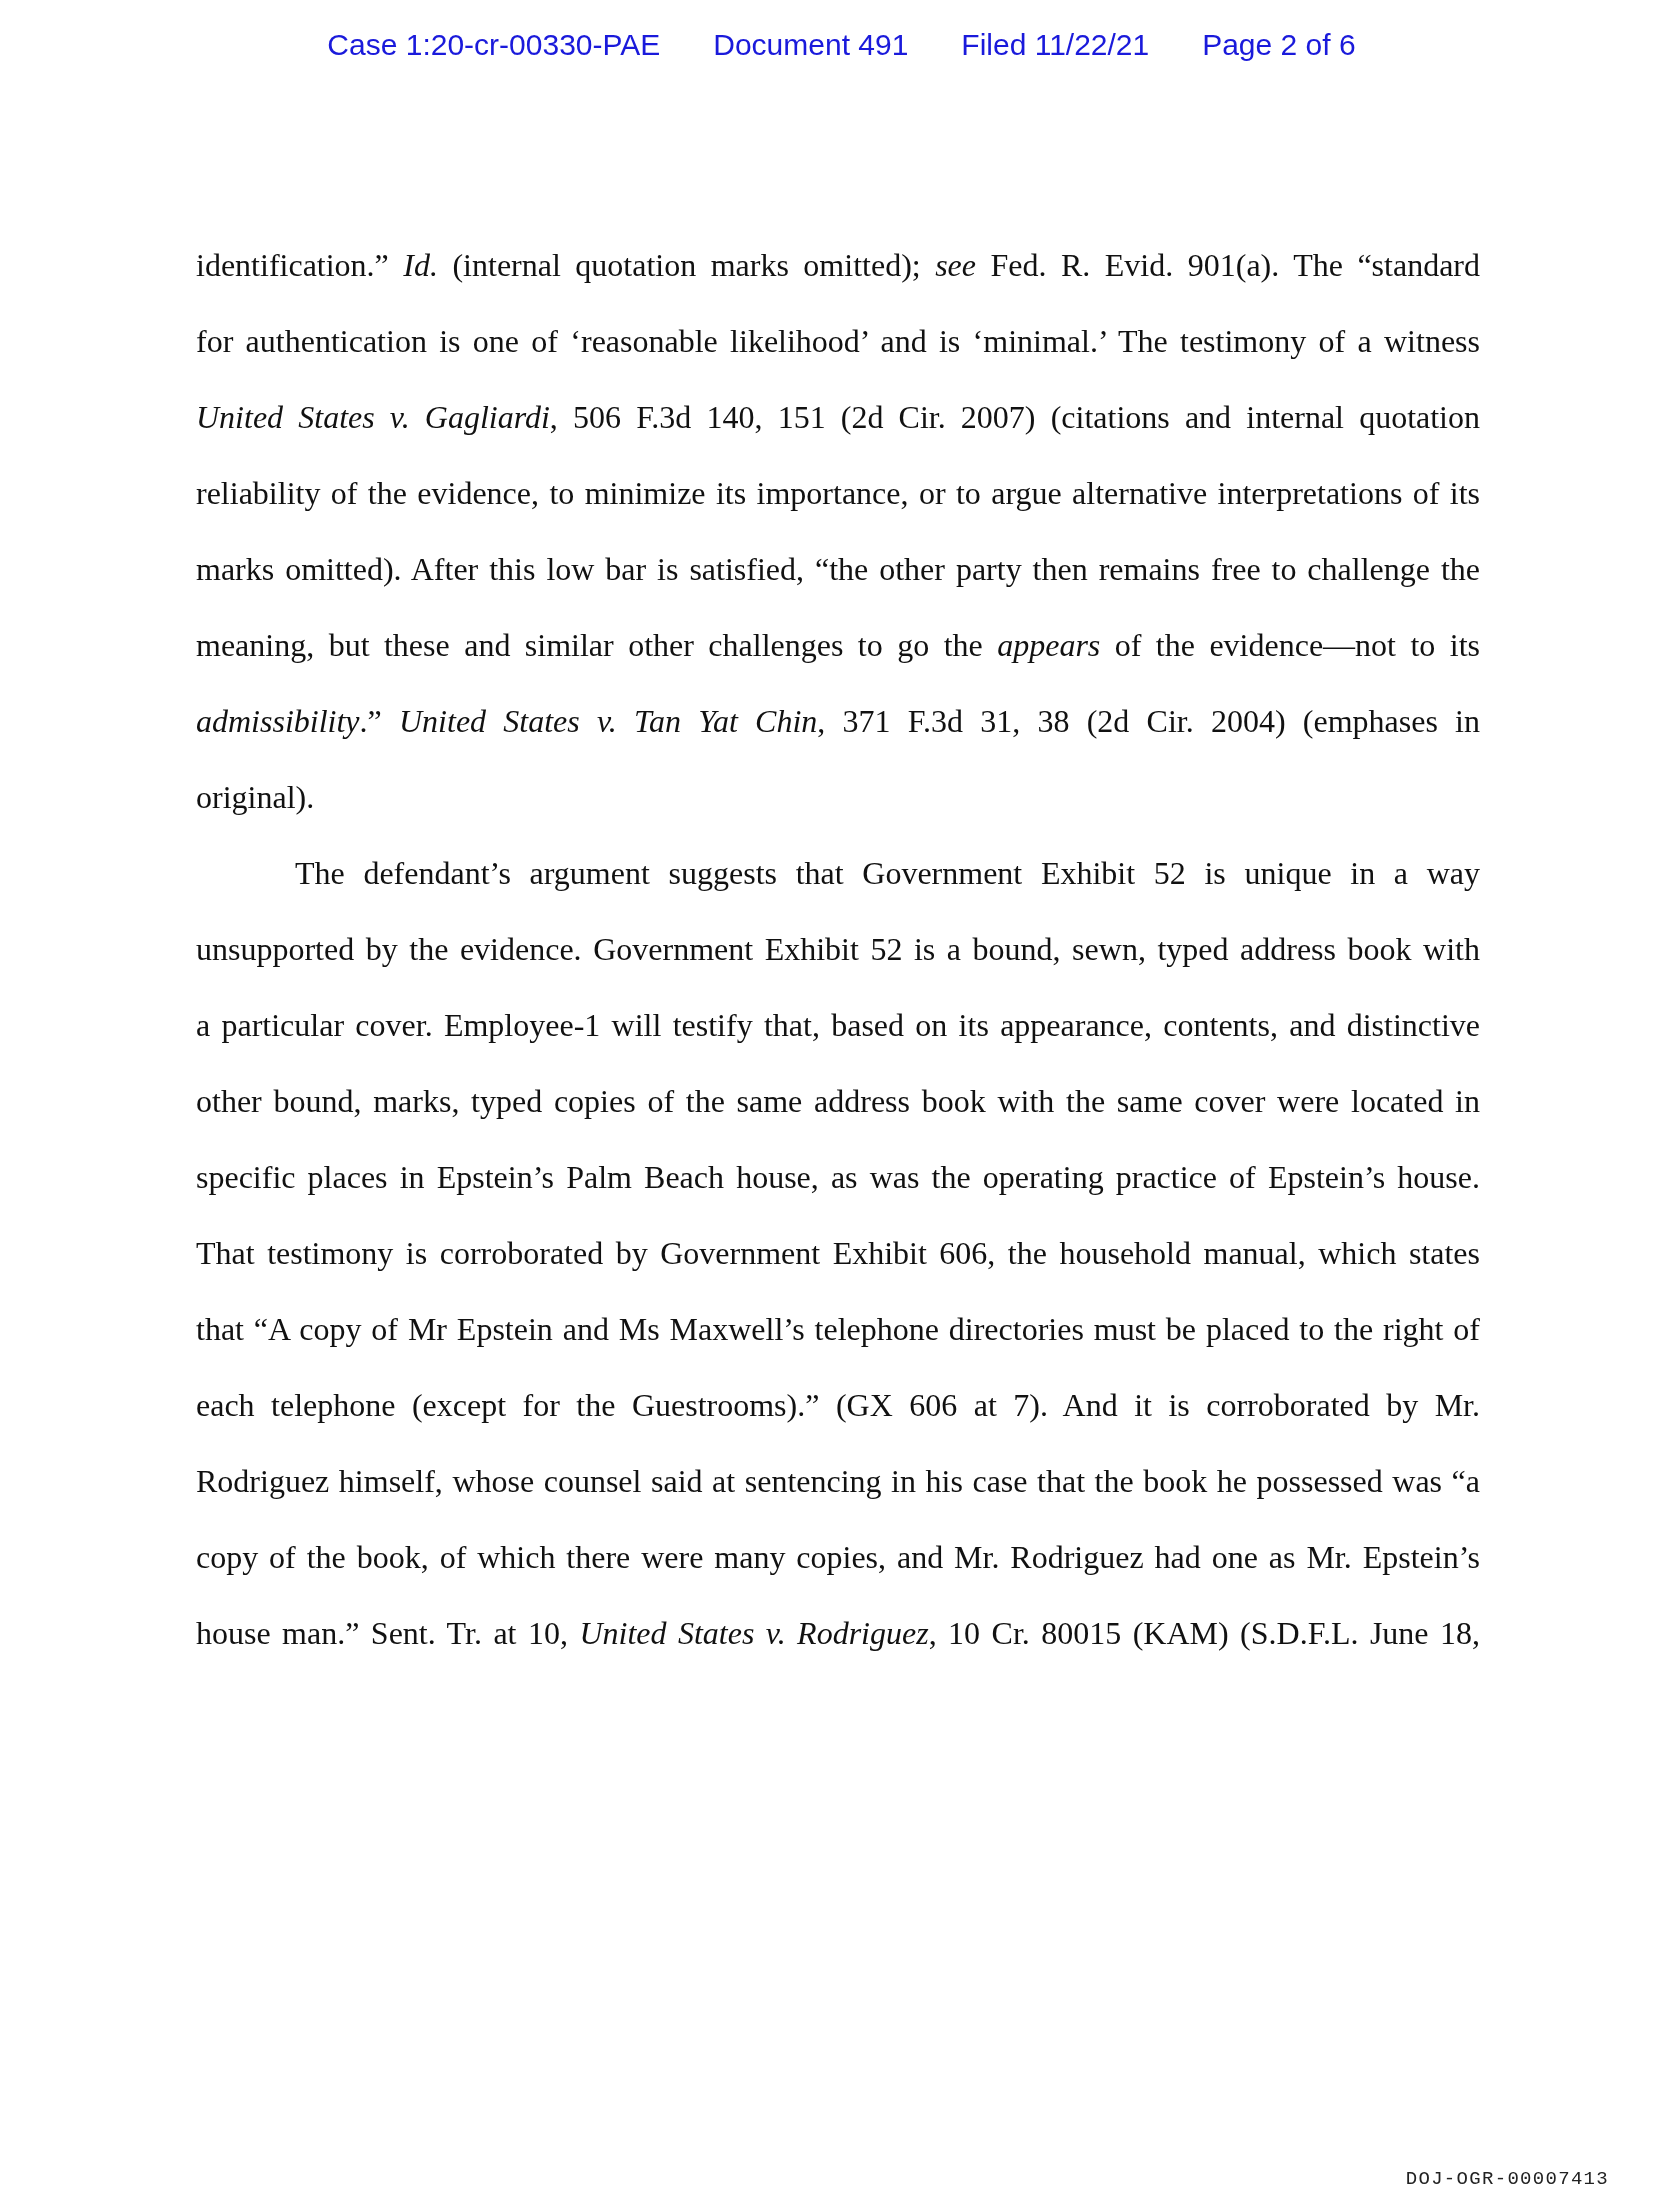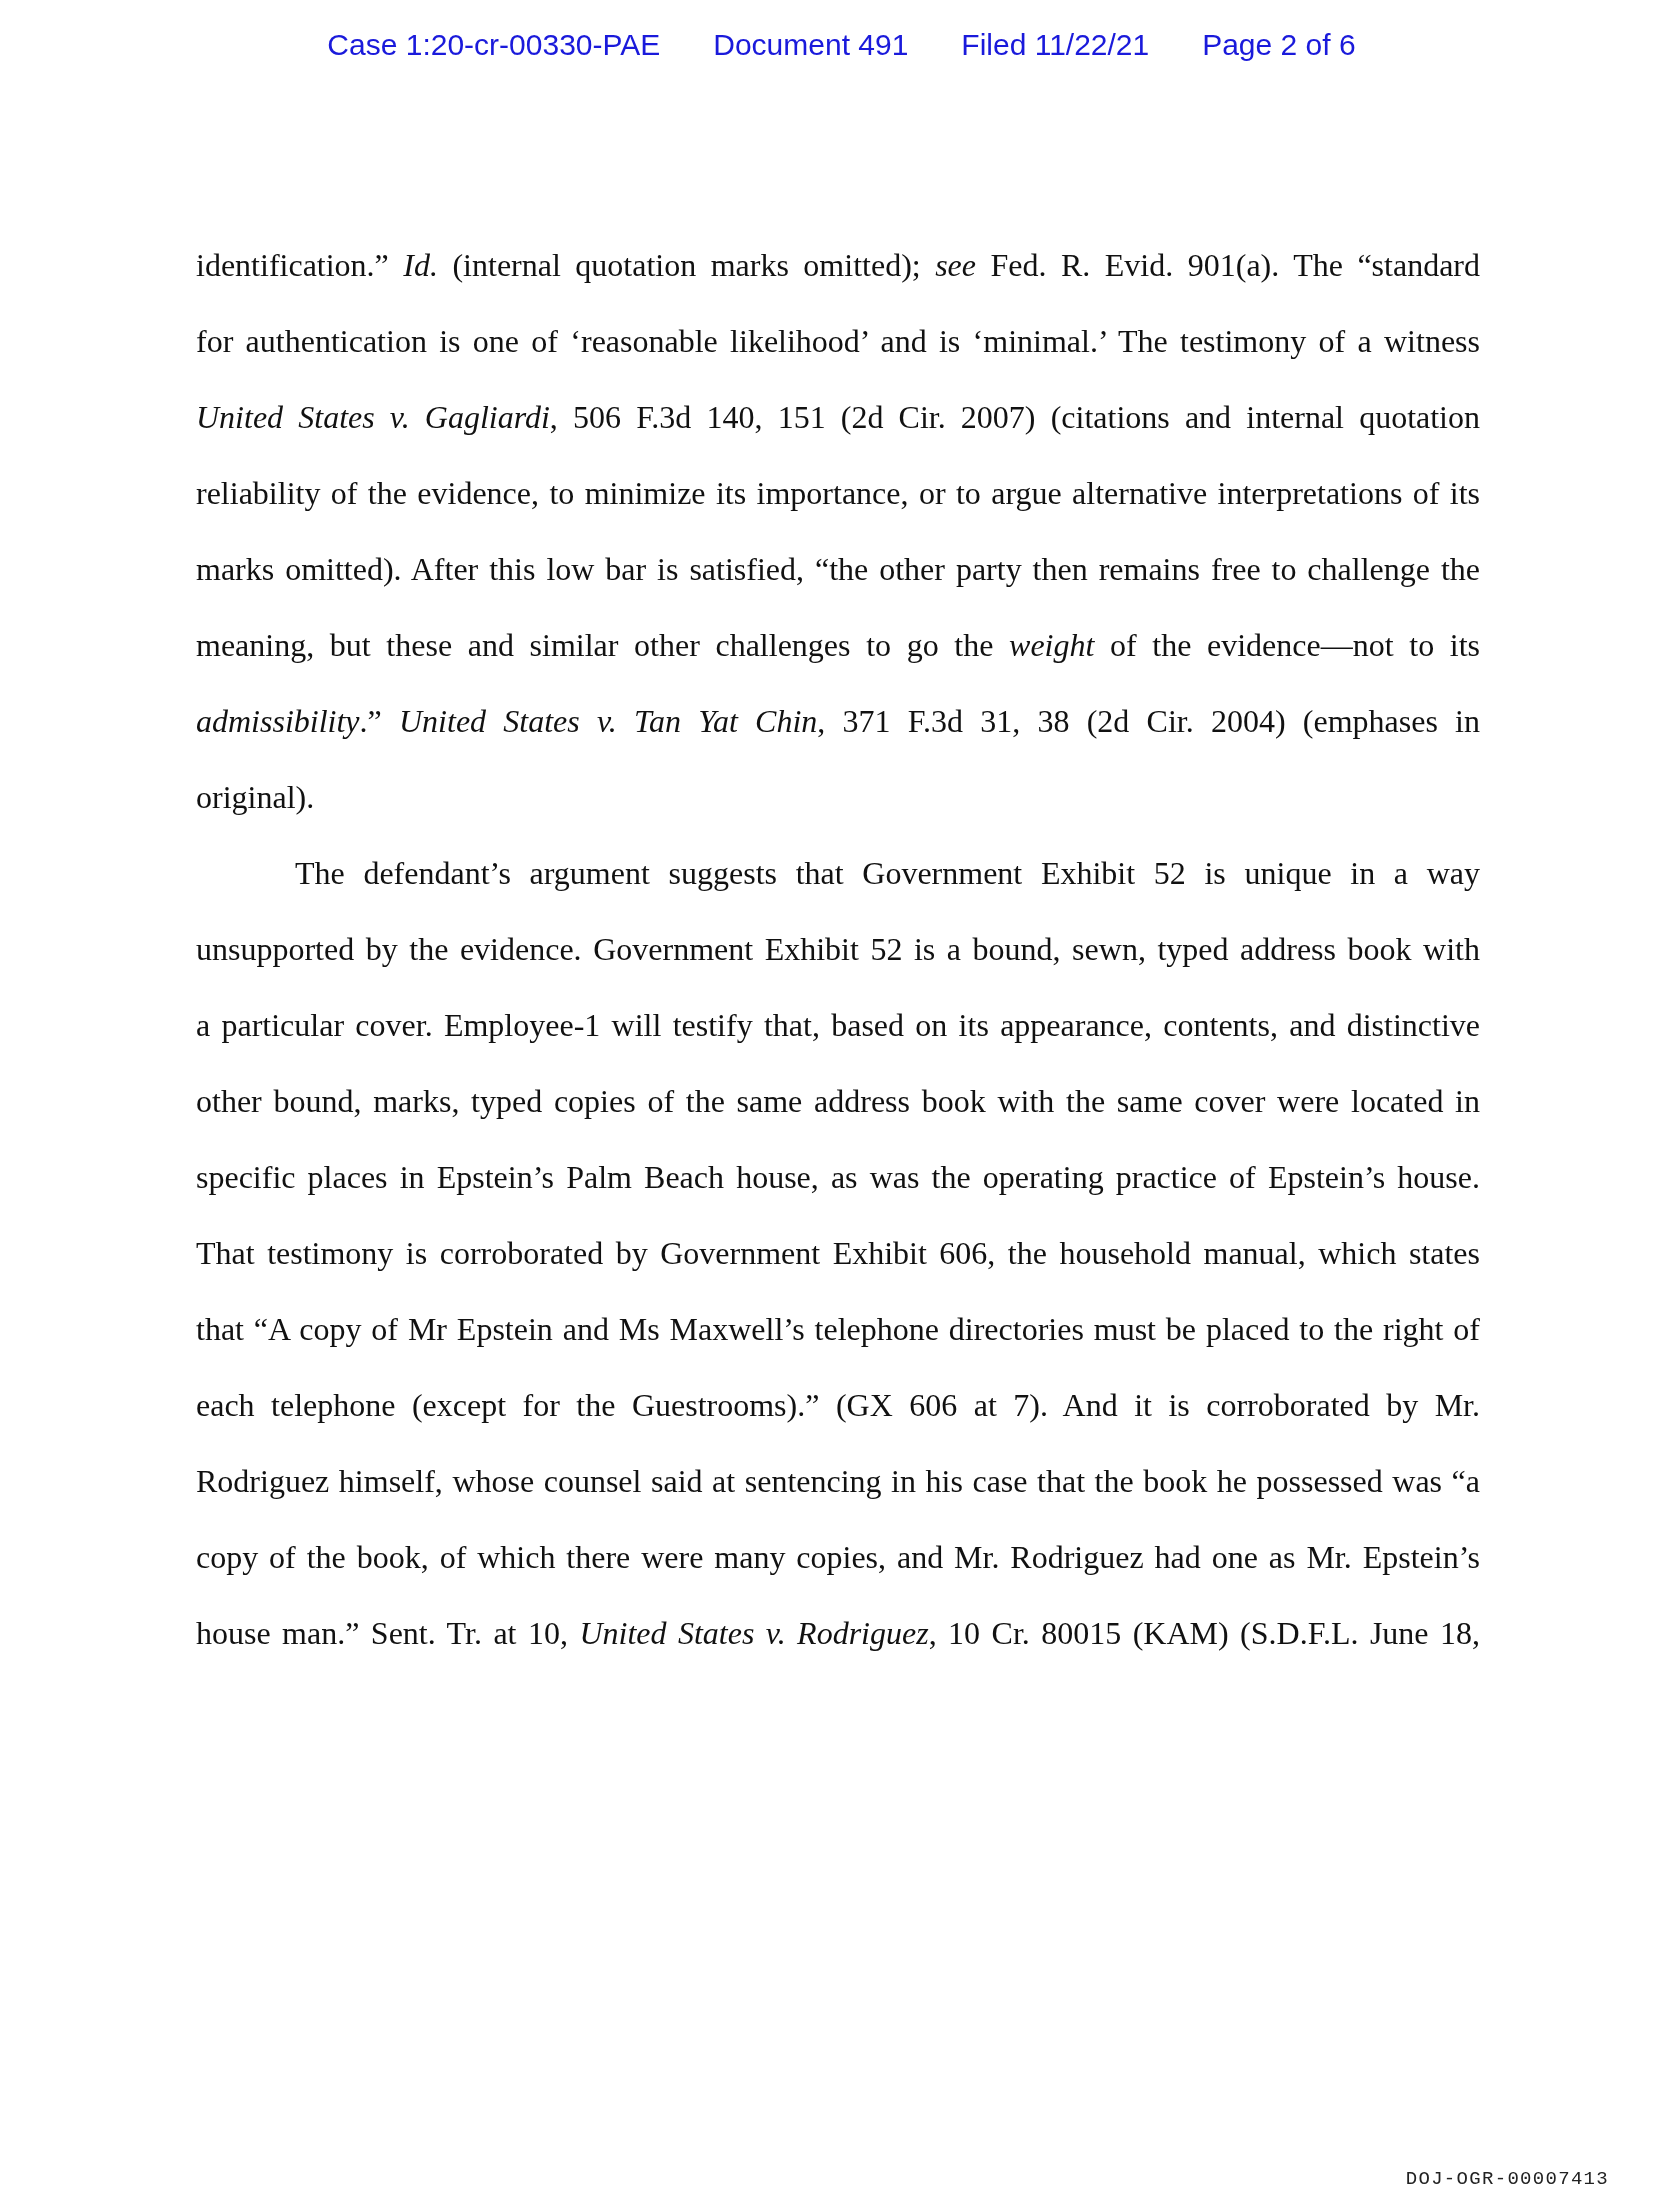--- a/index.html
+++ b/index.html
@@ -79,21 +79,21 @@
     <span>Page 2 of 6</span>
   </div>
 
   <div class="body-text">
 
     <div class="line"><span>identification.”  </span><i>Id.</i><span> (internal quotation marks omitted); </span><i>see</i><span> Fed. R. Evid. 901(a).  The “standard</span></div>
     <div class="line"><span>for authentication is one of ‘reasonable likelihood’ and is ‘minimal.’  The testimony of a witness</span></div>
     <div class="line"><i>United States v. Gagliardi</i><span>, 506 F.3d 140, 151 (2d Cir. 2007) (citations and internal quotation</span></div>
     <div class="line"><span>reliability of the evidence, to minimize its importance, or to argue alternative interpretations of its</span></div>
     <div class="line"><span>marks omitted).  After this low bar is satisfied, “the other party then remains free to challenge the</span></div>
-    <div class="line"><span>meaning, but these and similar other challenges to go the </span><i>weight</i><span> of the evidence—not to its</span></div>
+    <div class="line"><span>meaning, but these and similar other challenges to go the </span><i>appears</i><span> of the evidence—not to its</span></div>
     <div class="line"><i>admissibility</i><span>.”  </span><i>United States v. Tan Yat Chin</i><span>, 371 F.3d 31, 38 (2d Cir. 2004) (emphases in</span></div>
     <div class="line last"><span>original).</span></div>
 
     <div class="line indent"><span>The defendant’s argument suggests that Government Exhibit 52 is unique in a way</span></div>
     <div class="line"><span>unsupported by the evidence.  Government Exhibit 52 is a bound, sewn, typed address book with</span></div>
     <div class="line"><span>a particular cover.  Employee-1 will testify that, based on its appearance, contents, and distinctive</span></div>
     <div class="line"><span>other bound, marks, typed copies of the same address book with the same cover were located in</span></div>
     <div class="line"><span>specific places in Epstein’s Palm Beach house, as was the operating practice of Epstein’s house.</span></div>
     <div class="line"><span>That testimony is corroborated by Government Exhibit 606, the household manual, which states</span></div>
     <div class="line"><span>that “A copy of Mr Epstein and Ms Maxwell’s telephone directories must be placed to the right of</span></div>

